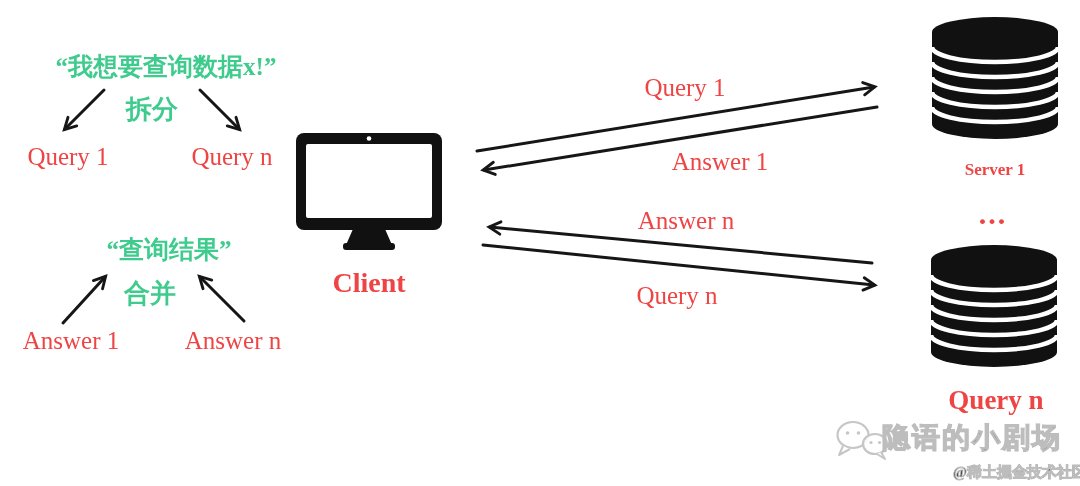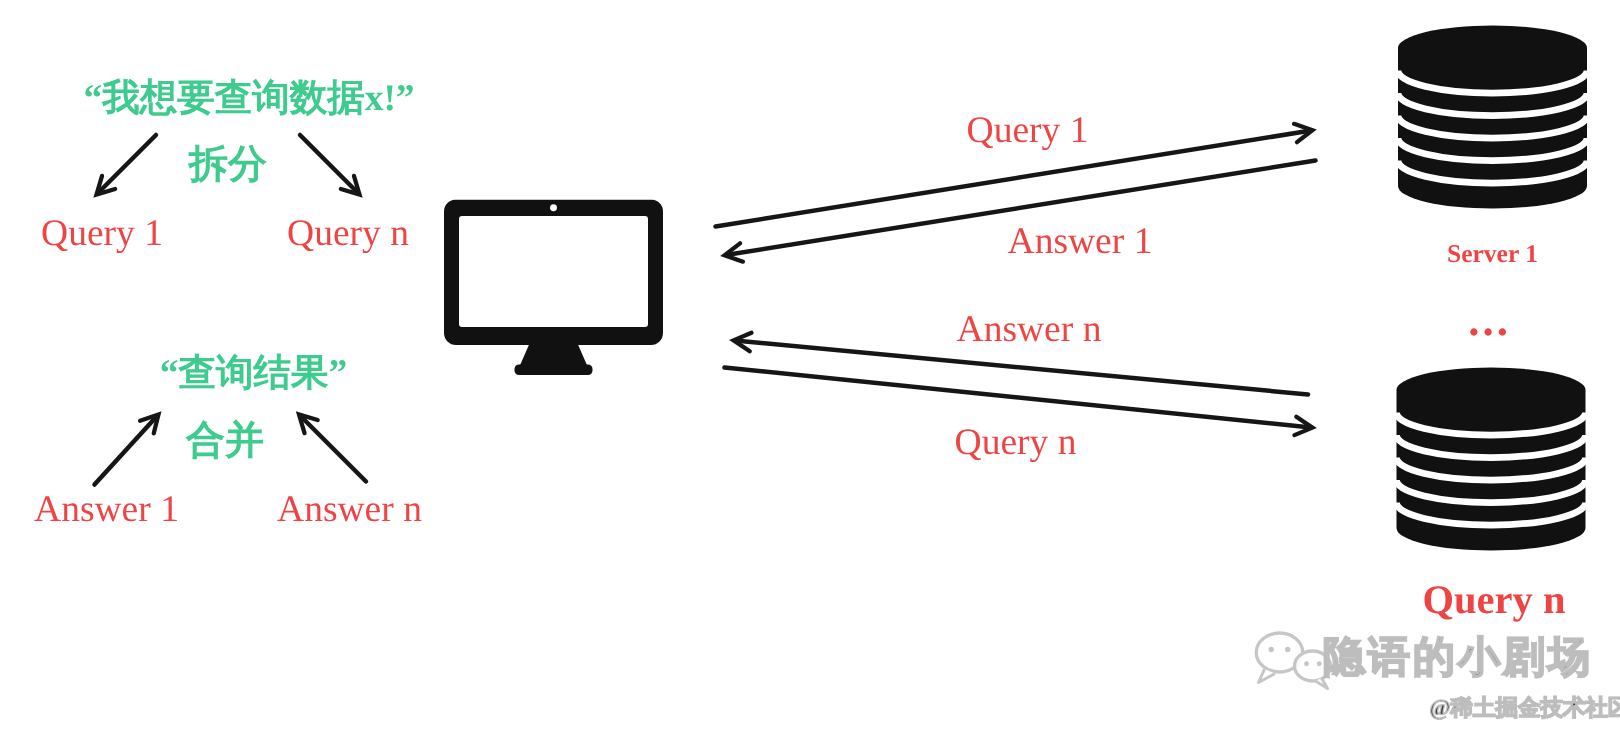--- a/index.html
+++ b/index.html
@@ -104,20 +104,21 @@
   <div class="lbl" id="t-a1">Answer 1</div>
   <div class="lbl" id="t-an">Answer n</div>
 
   <svg class="icon" id="client-icon" width="146" height="118" viewBox="0 0 146 118">
     <rect x="0" y="0" width="146" height="97" rx="8" fill="#111"></rect>
     <rect x="10" y="11" width="126" height="74" rx="2" fill="#fff"></rect>
     <circle cx="73" cy="5.5" r="2.3" fill="#fff"></circle>
     <path d="M57,96 L89,96 L96,112 L50,112 Z" fill="#111"></path>
     <rect x="47" y="110" width="52" height="7" rx="3" fill="#111"></rect>
   </svg>
+  <div class="lbl bold" id="t-client">Client</div>
 
   <div class="lbl" id="t-ch-q1">Query 1</div>
   <div class="lbl" id="t-ch-a1">Answer 1</div>
   <div class="lbl" id="t-ch-an">Answer n</div>
   <div class="lbl" id="t-ch-qn">Query n</div>
 
   <svg class="icon" id="server1-icon" width="132" height="128" viewBox="0 0 132 128">
     <path d="M3,18 a63,15 0 0 1 126,0 v92 a63,15 0 0 1 -126,0 z" fill="#111"></path>
     <path d="M3,33 a63,15 0 0 0 126,0" fill="none" stroke="#fff" stroke-width="4.5"></path>
     <path d="M3,48 a63,15 0 0 0 126,0" fill="none" stroke="#fff" stroke-width="4.5"></path>

